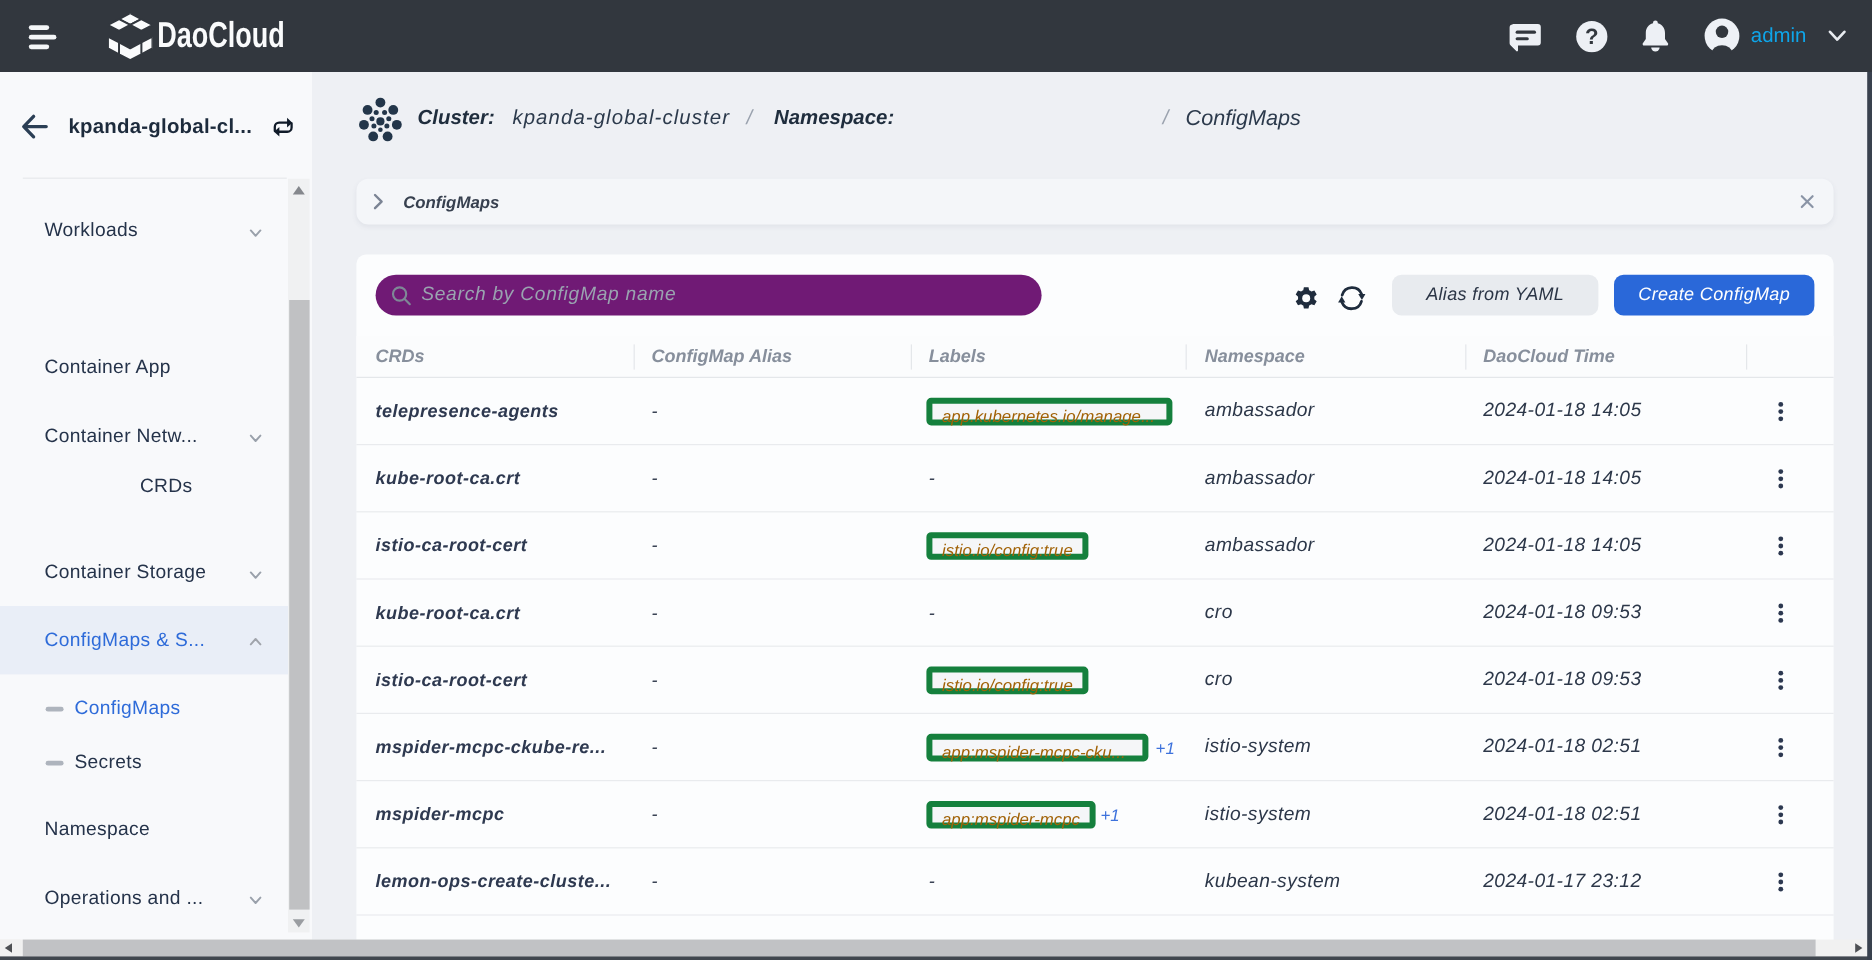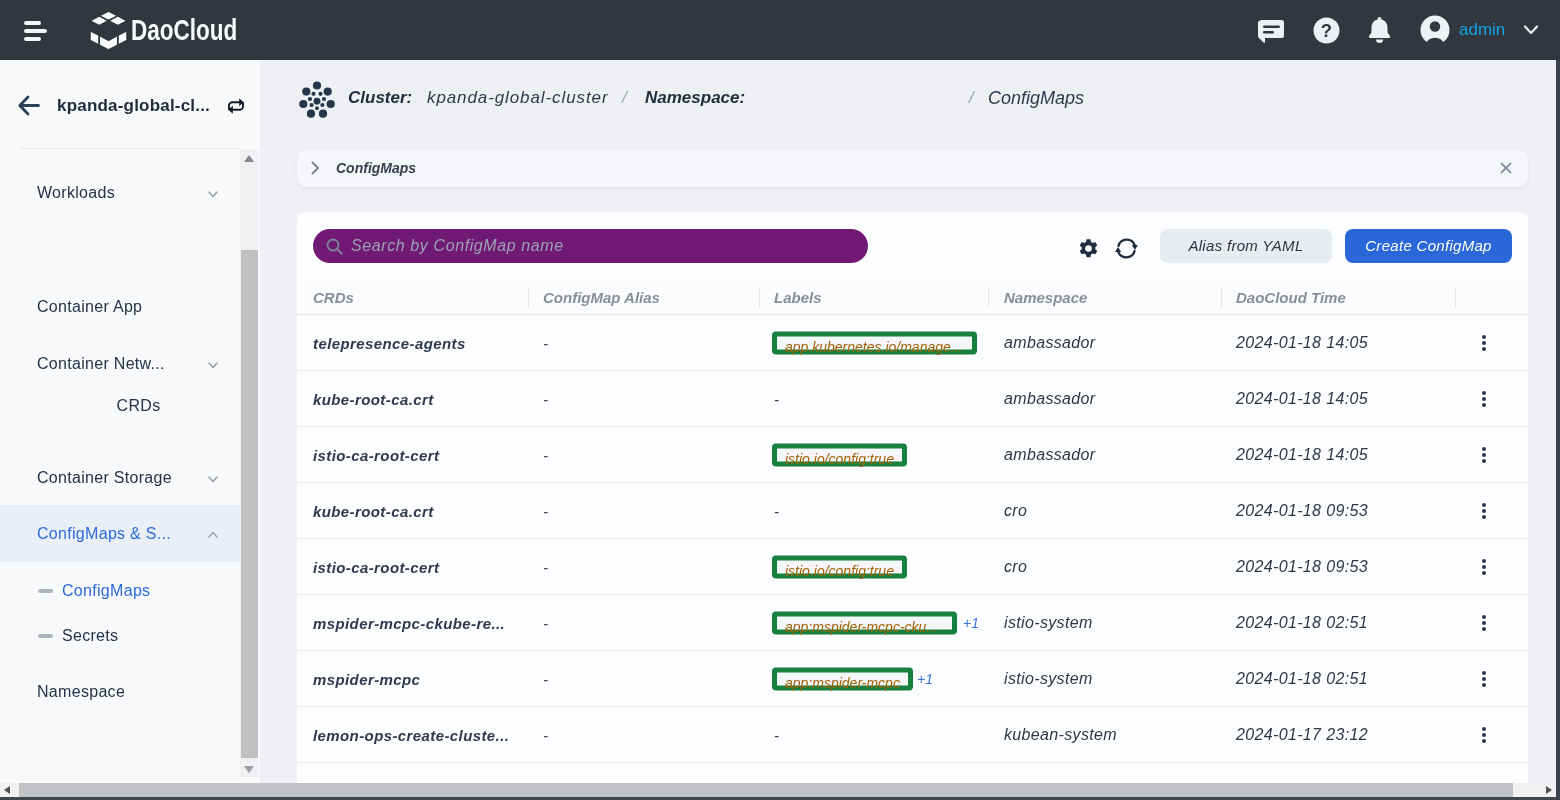--- a/index.html
+++ b/index.html
@@ -144,20 +144,25 @@
       </svg>
   </div>
   <div class="mitem" style="top:445px; color:#2e6bd9;">ConfigMaps &amp; S...
     <svg class="chev" viewBox="0 0 12 12">
         <polyline points="2,8 6,3.5 10,8" fill="none" stroke="#a0a4ab" stroke-width="1.6" stroke-linecap="round" stroke-linejoin="round"></polyline>
       </svg>
   </div>
   <div class="subitem" style="top:508px; color:#2e6bd9;"><span class="subdash"></span>ConfigMaps</div>
   <div class="subitem" style="top:553px;"><span class="subdash"></span>Secrets</div>
   <div class="mitem" style="top:603px;">Namespace</div>
+  <div class="mitem" style="top:660px;">Operations and ...
+    <svg class="chev" viewBox="0 0 12 12">
+        <polyline points="2,4 6,8.5 10,4" fill="none" stroke="#9aa1ab" stroke-width="1.6" stroke-linecap="round" stroke-linejoin="round"></polyline>
+      </svg>
+  </div>
 
   <div id="sbtrack"></div>
   <div id="sbthumb"></div>
   <div class="tri" style="left:244px; top:95px; border-left:5.5px solid transparent; border-right:5.5px solid transparent; border-bottom:7px solid #85888d;"></div>
   <div class="tri" style="left:244px; top:706px; border-left:5.5px solid transparent; border-right:5.5px solid transparent; border-top:7px solid #9a9da1;"></div>
 </div>
 
 <div id="main">
 
   <svg class="abs" style="left:36px; top:18px;" width="42" height="44" viewBox="0 0 42 44">

